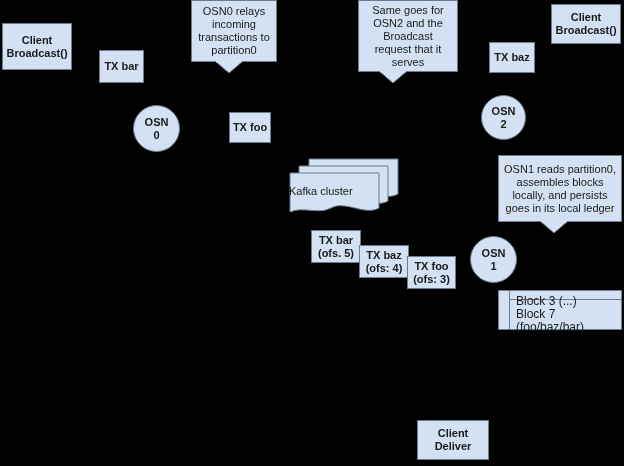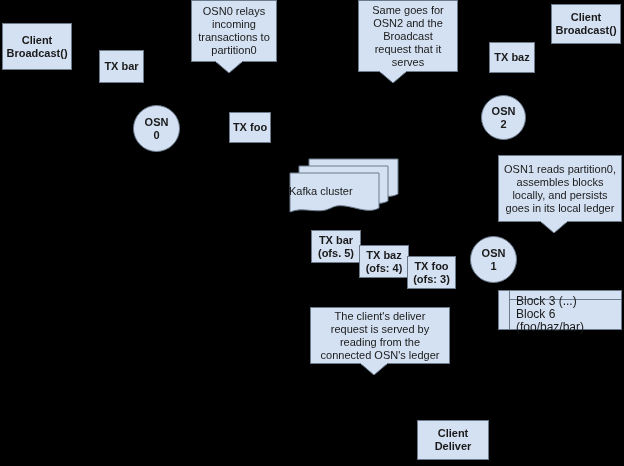--- a/index.html
+++ b/index.html
@@ -193,33 +193,21 @@
   <div class="node" style="left:407px; top:256px; width:49px; height:33px;">TX foo
 (ofs: 3)</div>
 
   <div class="node circle" style="left:470px; top:236px; width:47px; height:47px;">OSN
 1</div>
 
   <div class="ledger" style="left:498px; top:290px; width:124px; height:40px;">
     <div class="gutter"></div>
     <div class="rows">
       <div class="line">Block 3 (...)</div>
-      <div class="line">Block 6 (foo/baz/bar)</div>
-    </div>
-  </div>
-
-  <div class="callout" style="left:310px; top:307px; width:140px; height:68px;">
-    <div class="body" style="height:57px;">The client's deliver
-request is served by
-reading from the
-connected OSN's ledger</div>
-    <div class="tail" style="left:50px; top:56px;">
-      <svg width="28" height="12" viewBox="0 0 28 12">
-        <polygon points="0,0 28,0 14,12" fill="#d4e1f2" stroke="#6b7b8c" stroke-width="1"></polygon>
-        <line x1="1" y1="0.5" x2="27" y2="0.5" stroke="#d4e1f2" stroke-width="1.4"></line>
-      </svg>
-    </div>
-  </div>
+      <div class="line">Block 7 (foo/baz/bar)</div>
+    </div>
+  </div>
+
 
   <div class="node" style="left:417px; top:420px; width:72px; height:40px;">Client
 Deliver</div>
 
 </div>
 
 </body></html>

